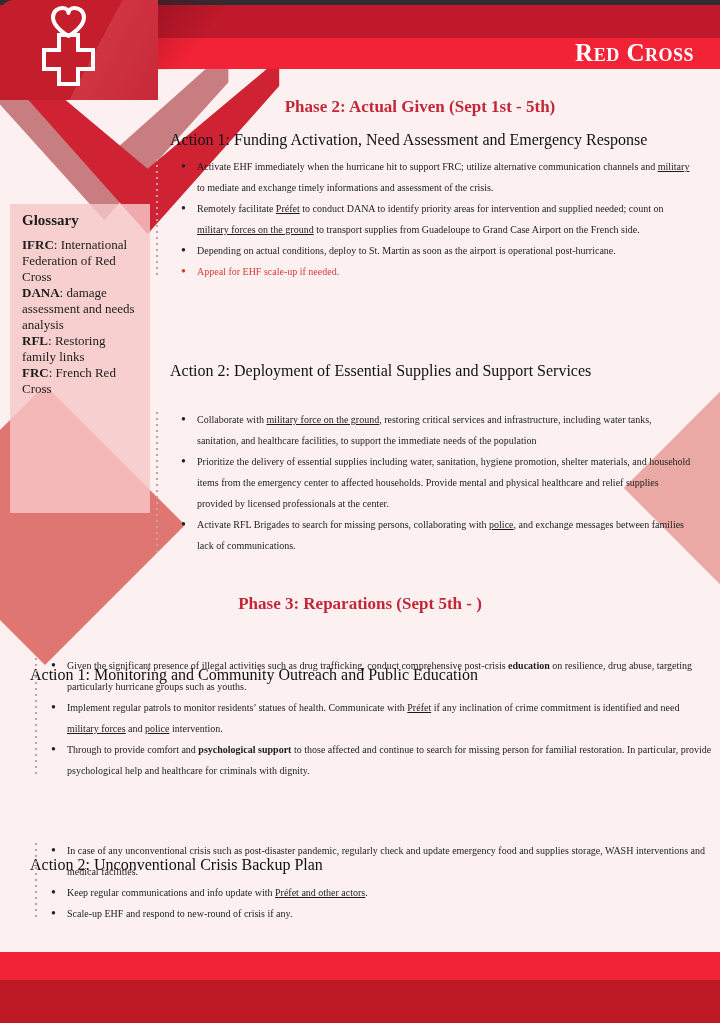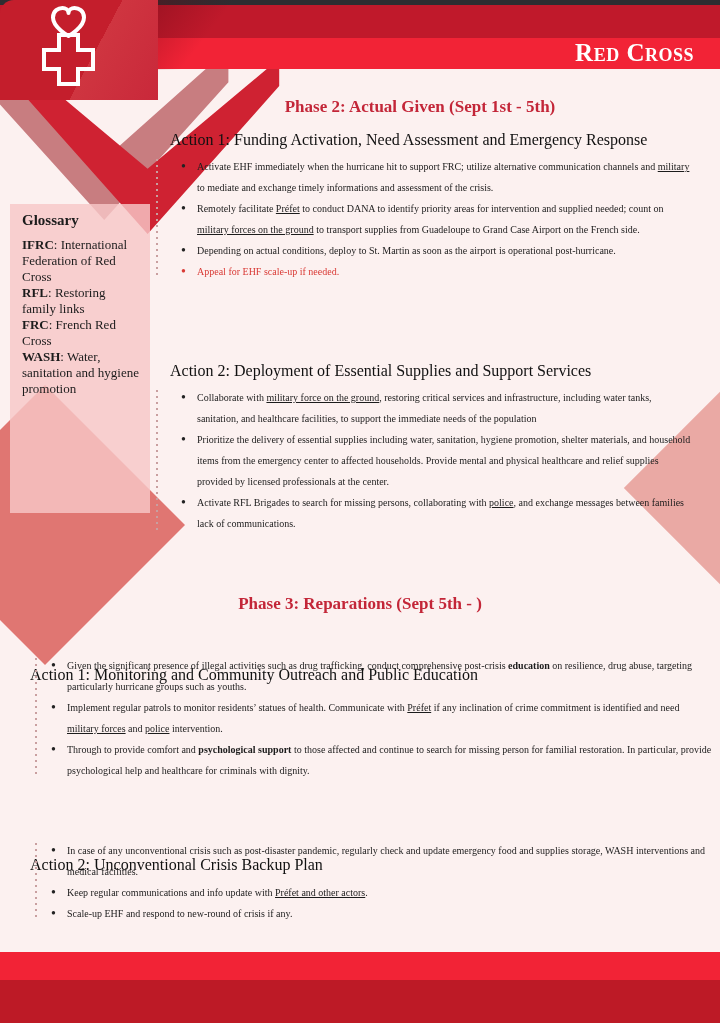--- a/index.html
+++ b/index.html
@@ -62,21 +62,21 @@
   }
   #phase2-title { left:160px; top:97px;  width:520px; }
   #phase3-title { left:0px;   top:594px; width:720px; }
   .action-h { position:absolute; margin:0; font-weight:normal; font-size:16px; color:#111; }
   #p2a1-h { left:170px; top:131px; width:540px; }
   #p2a2-h { left:170px; top:362px; width:540px; }
   #p3a1-h { left:30px;  top:666px; width:660px; }
   #p3a2-h { left:30px;  top:816px; width:660px;margin-top:40px; }
   ul.blist { position:absolute; margin:0; padding:0; list-style:none; font-size:10px; line-height:21px; }
   #p2-list1 { left:170px; top:156px; width:524px; }
-  #p2-list2 { left:170px; top:387px; width:524px; }
+  #p2-list2 { left:170px; top:409px; width:524px; }
   #p3-list1 { left:40px;  top:655px; width:672px; }
   #p3-list2 { left:40px;  top:840px; width:672px; }
   ul.blist li { position:relative; padding-left:27px; }
   ul.blist li::before { content:"\2022"; position:absolute; left:11px; top:0; font-size:14px; color:#222; }
   ul.blist li.has-red::before { color:#d93a35; }
   ul.blist::before {
     content:""; position:absolute; top:3px; bottom:3px; width:2px;
     background:repeating-linear-gradient(to bottom, #c99fa0 0 2px, transparent 2px 6px);
   }
   #p2-list1::before, #p2-list2::before { left:-14px; }
@@ -105,23 +105,23 @@
   <div class="logo-square">
     <svg width="110" height="92" viewBox="0 0 110 92">
       <path d="M32 44 h15 v-15 h19 v15 h15 v19 h-15 v15 h-19 v-15 h-15 z" fill="none" stroke="#ffffff" stroke-width="4"></path>
       <path d="M56.5 30 C56.5 30 41 21.5 41 11.5 C41 4.5 46.5 2 50.5 2 C53.5 2 56.5 3.8 56.5 7 C56.5 3.8 59.5 2 62.5 2 C66.5 2 72 4.5 72 11.5 C72 21.5 56.5 30 56.5 30 Z" fill="none" stroke="#ffffff" stroke-width="4" stroke-linejoin="round"></path>
     </svg>
   </div>
 
   <aside class="glossary">
     <h3>Glossary</h3>
     <p><span class="term">IFRC</span>: <span>International Federation of Red Cross</span></p>
+    <p><span class="term">DANA</span>: <span>damage assessment and needs analysis</span></p>
     <p><span class="term">RFL</span>: <span>Restoring family links</span></p>
     <p><span class="term">FRC</span>: <span>French Red Cross</span></p>
-    <p><span class="term">WASH</span>: <span>Water, sanitation and hygiene promotion</span></p>
   </aside>
 
   <div class="content">
 
     <h2 class="phase-title" id="phase2-title">Phase 2: Actual Given (Sept 1st - 5th)</h2>
 
     <h4 class="action-h" id="p2a1-h">Action 1: Funding Activation, Need Assessment and Emergency Response</h4>
     <ul class="blist" id="p2-list1">
       <li><span>Activate EHF immediately when the hurricane hit to support FRC; utilize alternative communication channels and </span><span class="u">military</span><span> to mediate and exchange timely informations and assessment of the crisis.</span></li>
       <li><span>Remotely facilitate </span><span class="u">Préfet</span><span> to conduct DANA to identify priority areas for intervention and supplied needed; count on </span><span class="u">military forces on the ground</span><span> to transport supplies from Guadeloupe to Grand Case Airport on the French side.</span></li>

